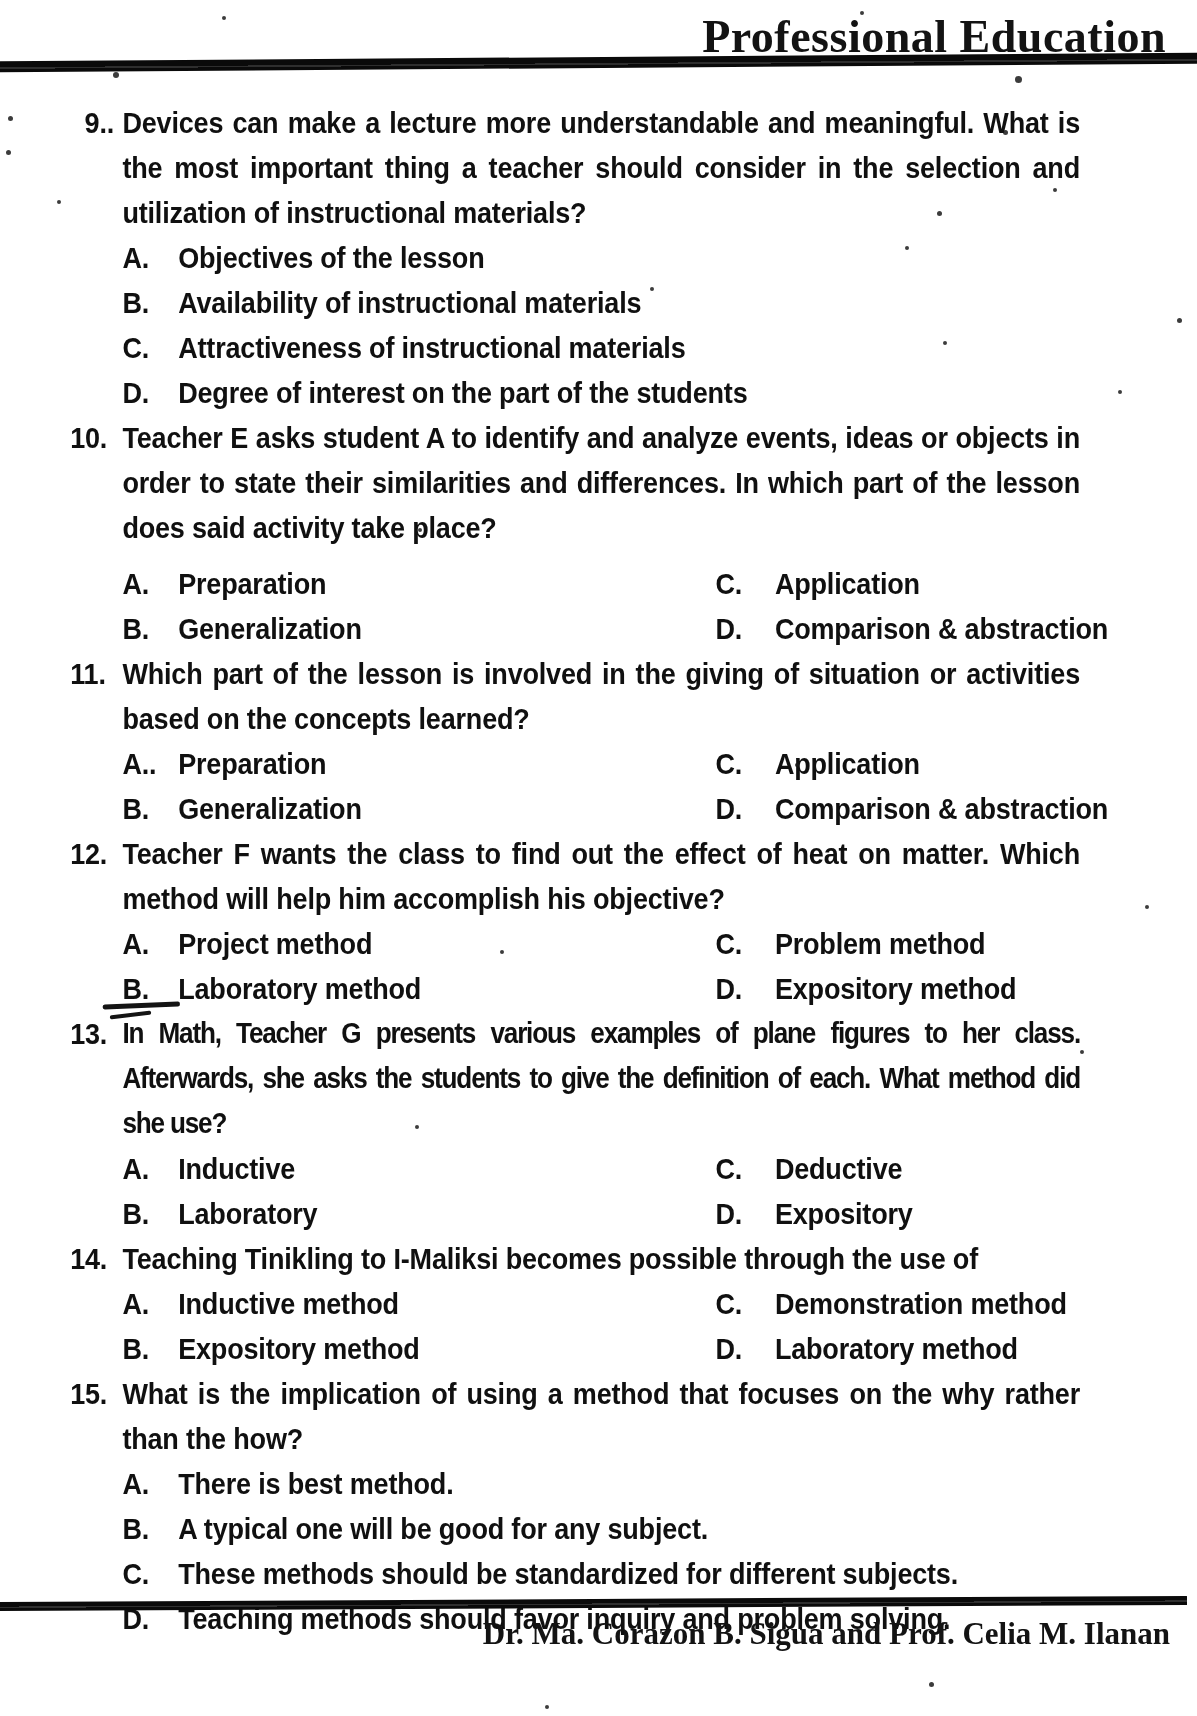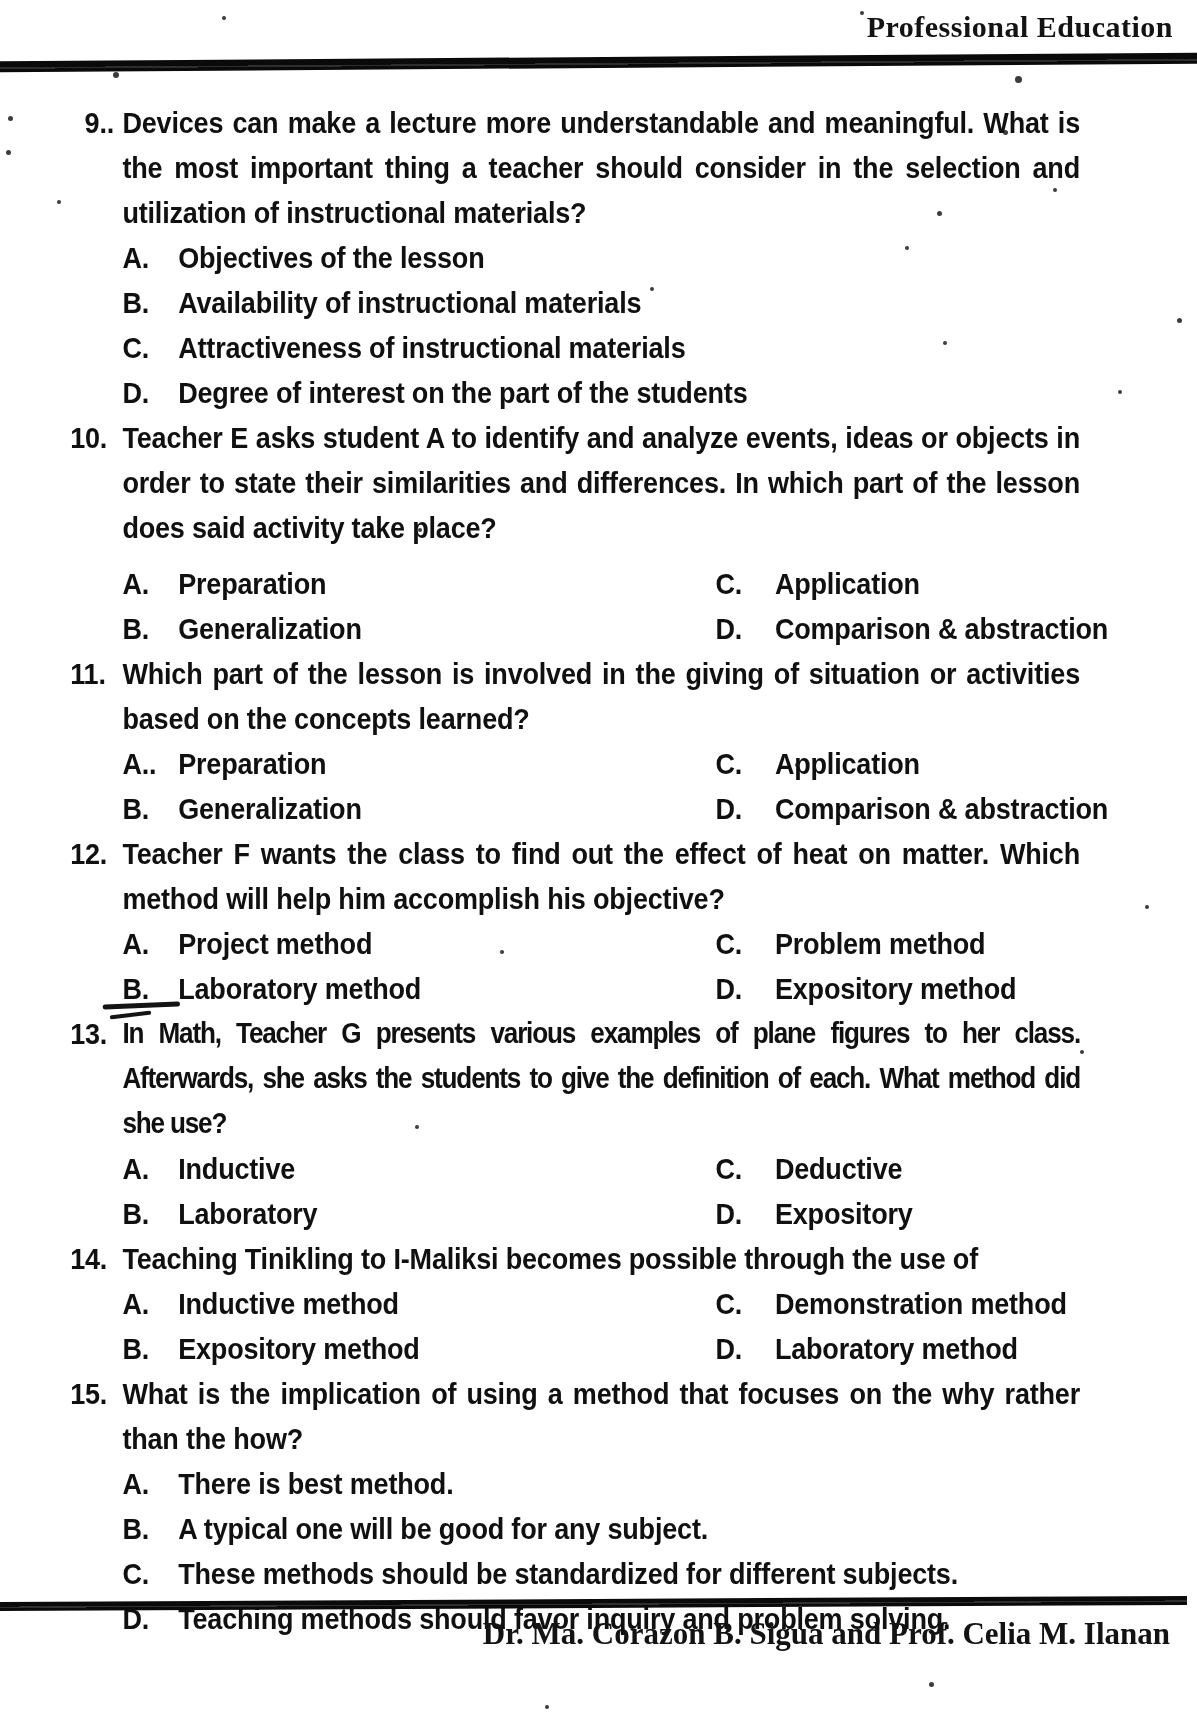--- a/index.html
+++ b/index.html
@@ -12,24 +12,24 @@
     background: #ffffff;
     overflow: hidden;
     color: #101010;
     font-family: "Liberation Sans", sans-serif;
   }
 
   
   .page-header {
     position: absolute;
     top: 10px;
-    right: 24px;
+    right: 31px;
     font-family: "Liberation Serif", serif;
     font-weight: 700;
-    font-size: 30px;
+    font-size: 46px;
     letter-spacing: 0.5px;
     color: #131313;
   }
   .rule {
     position: absolute;
     background: #0c0c0c;
   }
   .rule-top {
     top: 57px;
     left: -4px;

